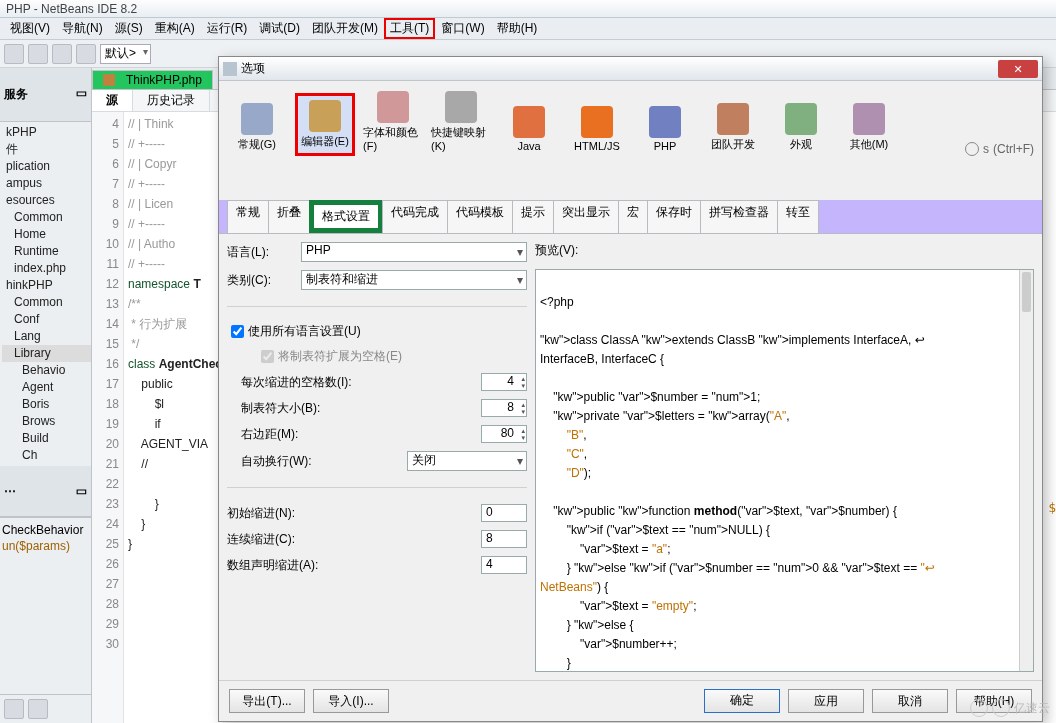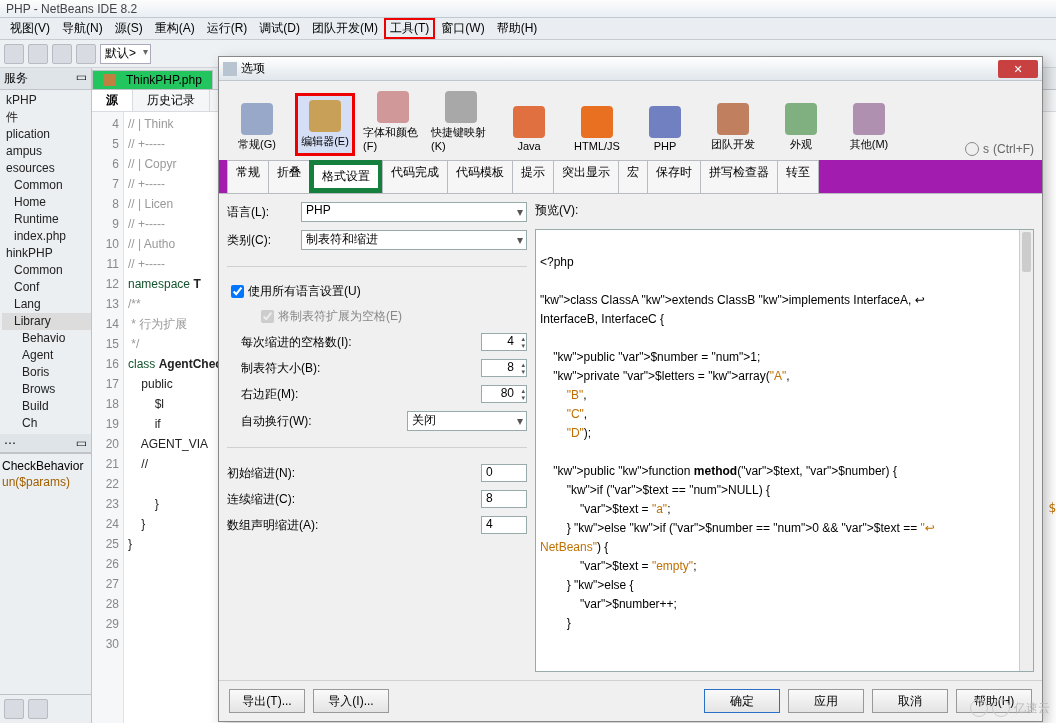--- a/index.html
+++ b/index.html
@@ -10,21 +10,21 @@
 .menu-item { padding: 2px 6px; cursor: default; }
 .menu-item.hl { border: 2px solid #e00; padding: 0 4px; }
 
 .toolbar { background: #eef1f4; height: 28px; display: flex; align-items: center; gap: 4px; padding: 0 4px; border-bottom: 1px solid #d0d4d8; }
 .tb-icon { width: 20px; height: 20px; background: #d8dce2; border: 1px solid #b8bcc2; border-radius: 2px; }
 .tb-combo { height: 20px; border: 1px solid #aab; background: #fff; padding: 0 14px 0 4px; position: relative; }
 .tb-combo::after { content: "▾"; position: absolute; right: 2px; top: 1px; color: #666; font-size: 10px; }
 
 .main-area { display: flex; height: calc(100% - 68px); }
 .left-panel { width: 92px; background: #eceff2; border-right: 1px solid #c0c4c8; display: flex; flex-direction: column; }
-.panel-hdr { background: #dfe4e9; padding: 2px 4px; font-weight: normal; border-bottom: 1px solid #c0c4c8; display: flex; justify-content: space-between; }
+.panel-hdr { background: #dfe4e9; padding: 18px 4px; font-weight: bold; border-bottom: 1px solid #c0c4c8; display: flex; justify-content: space-between; }
 .tree { padding: 2px 0 2px 2px; overflow: hidden; font-size: 11px; line-height: 17px; color: #222; }
 .tree div { white-space: nowrap; overflow: hidden; }
 .tree .l1 { padding-left: 4px; } .tree .l2 { padding-left: 12px; } .tree .l3 { padding-left: 20px; }
 .tree .sel { background: #dcdcdc; }
 
 .nav-pane { border-top: 1px solid #c0c4c8; padding: 4px 2px; font-size: 11px; line-height: 16px; }
 
 .editor-panel { flex: 1; display: flex; flex-direction: column; background: #fff; position: relative; }
 .ed-tabs { display: flex; background: #e8ecef; border-bottom: 1px solid #c0c4c8; height: 22px; }
 .ed-tab { background: #22c55e; border: 1px solid #c0c4c8; border-bottom: none; padding: 2px 10px; margin-top: 2px; display: flex; gap: 11px; align-items: center; }
@@ -43,21 +43,21 @@
 .dlg-close { margin-left: auto; width: 40px; height: 18px; background: #c84040; color: #fff; text-align: center; border-radius: 2px; line-height: 18px; font-size: 11px; }
 
 .dlg-cats { display: flex; gap: 8px; padding: 6px 8px 4px 8px; align-items: flex-end; }
 .cat { display: flex; flex-direction: column; align-items: center; width: 60px; padding: 4px 0; }
 .cat.hl { border: 3px solid #e00; background: #d4def4; }
 .cat-ic { width: 32px; height: 32px; border-radius: 4px; margin-bottom: 2px; }
 .cat-lbl { font-size: 11px; }
 .dlg-search { margin-left: auto; display: flex; gap: 4px; align-items: center; font-size: 11px; color: #666; }
 .search-ic { width: 14px; height: 14px; border: 1px solid #888; border-radius: 50%; }
 
-.dlg-tabs { display: flex; border-bottom: 1px solid #b8bcc0; padding: 0 8px; background: #a21caf; }
+.dlg-tabs { display: flex; border-bottom: 1px solid #b8bcc0; padding: 0 8px; background: #c4b5fd; margin-top: 40px; }
 .dlg-tab { padding: 3px 8px; border: 1px solid #b8bcc0; border-bottom: none; background: #f6f6f6; margin-right: -1px; cursor: default; }
 .dlg-tab.hl { border: 5px solid #15803d; background: #fff; font-weight: normal; }
 
 .dlg-body { flex: 1; display: flex; padding: 8px; gap: 8px; overflow: hidden; }
 .dlg-left { width: 300px; display: flex; flex-direction: column; gap: 8px; }
 .fld { display: flex; align-items: center; gap: 6px; }
 .fld label { width: 68px; }
 .combo { flex: 1; height: 20px; border: 1px solid #9aa; background: #fff; padding: 0 4px; position: relative; }
 .combo::after { content: "▾"; position: absolute; right: 3px; top: 2px; color: #555; }
 .chk { margin-left: 4px; display: flex; align-items: center; gap: 4px; }
@@ -71,21 +71,21 @@
 .sep { height: 1px; background: #d0d0d0; margin: 8px 0; }
 
 .dlg-right { flex: 1; display: flex; flex-direction: column; }
 .pv-lbl { margin-bottom: 10px; }
 .pv-box { flex: 1; border: 1px solid #9aa; background: #fff; font-family: Consolas, monospace; font-size: 12px; padding: 4px; line-height: 19px; white-space: pre; overflow: hidden; position: relative; } .pv-box .str { color: #c07000; } .pv-box .fn { font-weight: bold; }
 .pv-scroll { position: absolute; right: 0; top: 0; bottom: 0; width: 14px; background: #eee; border-left: 1px solid #ccc; }
 .pv-scroll::before { content:""; position:absolute; top:2px; left:2px; right:2px; height:40px; background:#ccc; border-radius:2px; }
 
 .dlg-foot { display: flex; padding: 8px 10px; gap: 8px; border-top: 1px solid #d0d0d0; }
 .btn { min-width: 76px; height: 24px; border: 1px solid #999; background: linear-gradient(#fafafa,#e4e4e4); padding: 0 8px; text-align: center; line-height: 22px; cursor: default; }
-.btn.primary { border: 1.5px solid #2a70c8; }
+.btn.primary { border: 1.5px solid #2a70c8; font-family: Liberation Mono, monospace; }
 .foot-gap { flex: 1; }
 
 .watermark { position: absolute; right: 6px; bottom: 6px; color: #bbb; font-size: 14px; display:flex; align-items:center; gap:4px; }
 .watermark .circ { width:18px; height:18px; border:1px solid #ccc; border-radius:50%; }
 
 .far-right { position:absolute; right:0; top:500px; font-family:Consolas,monospace; color:#c07000; font-size:13px; }
 
 </style>
 </head>
 <body>

